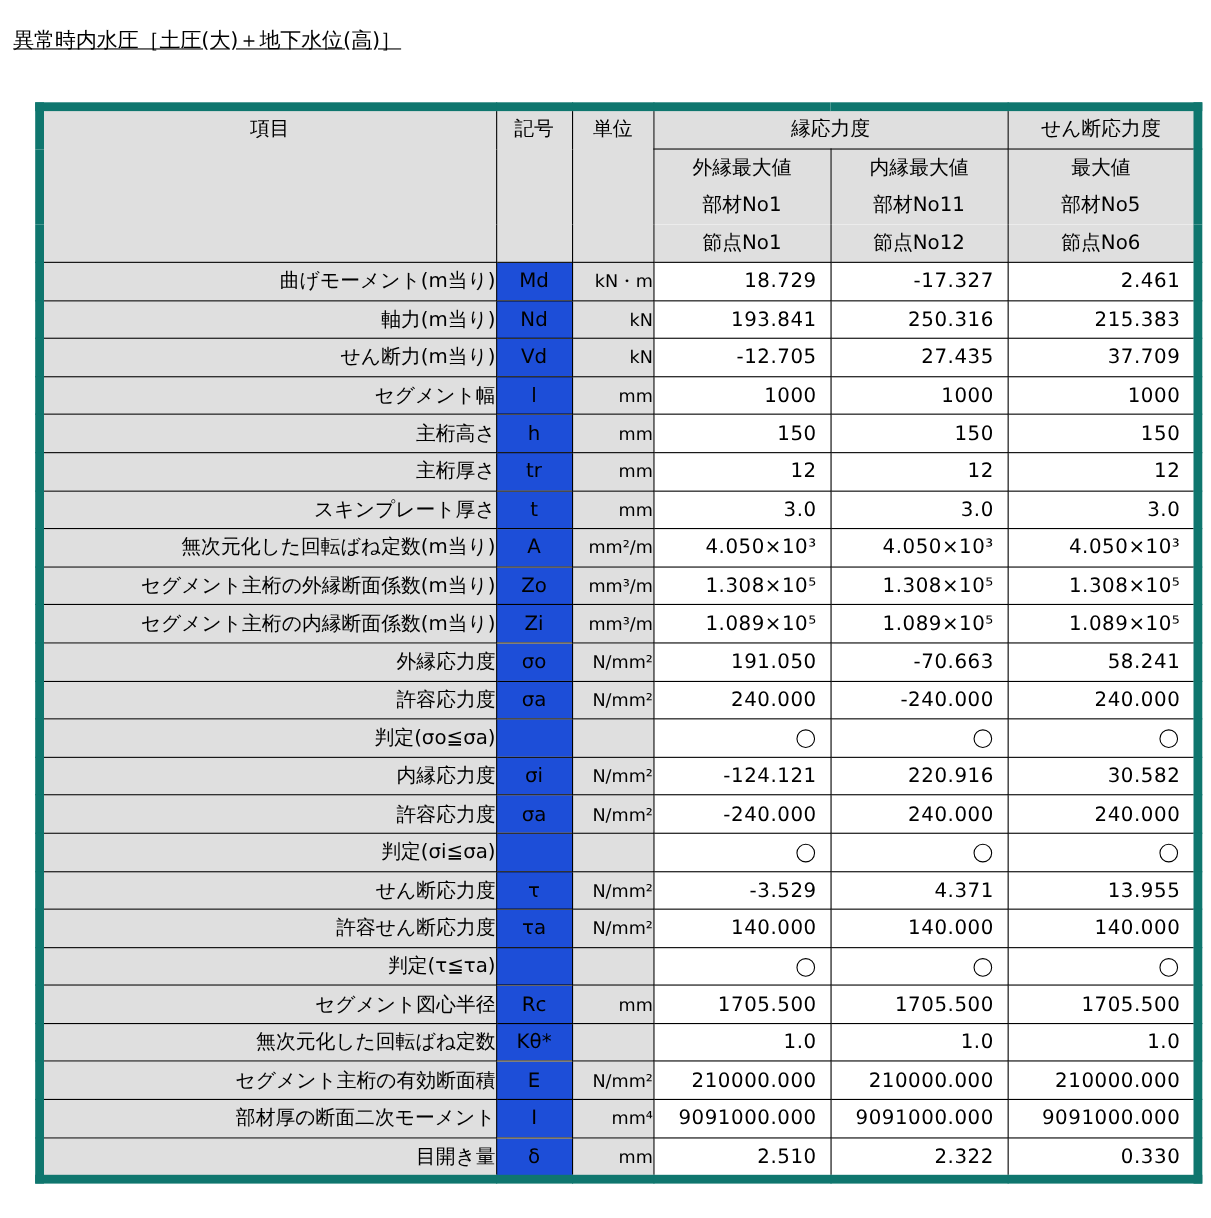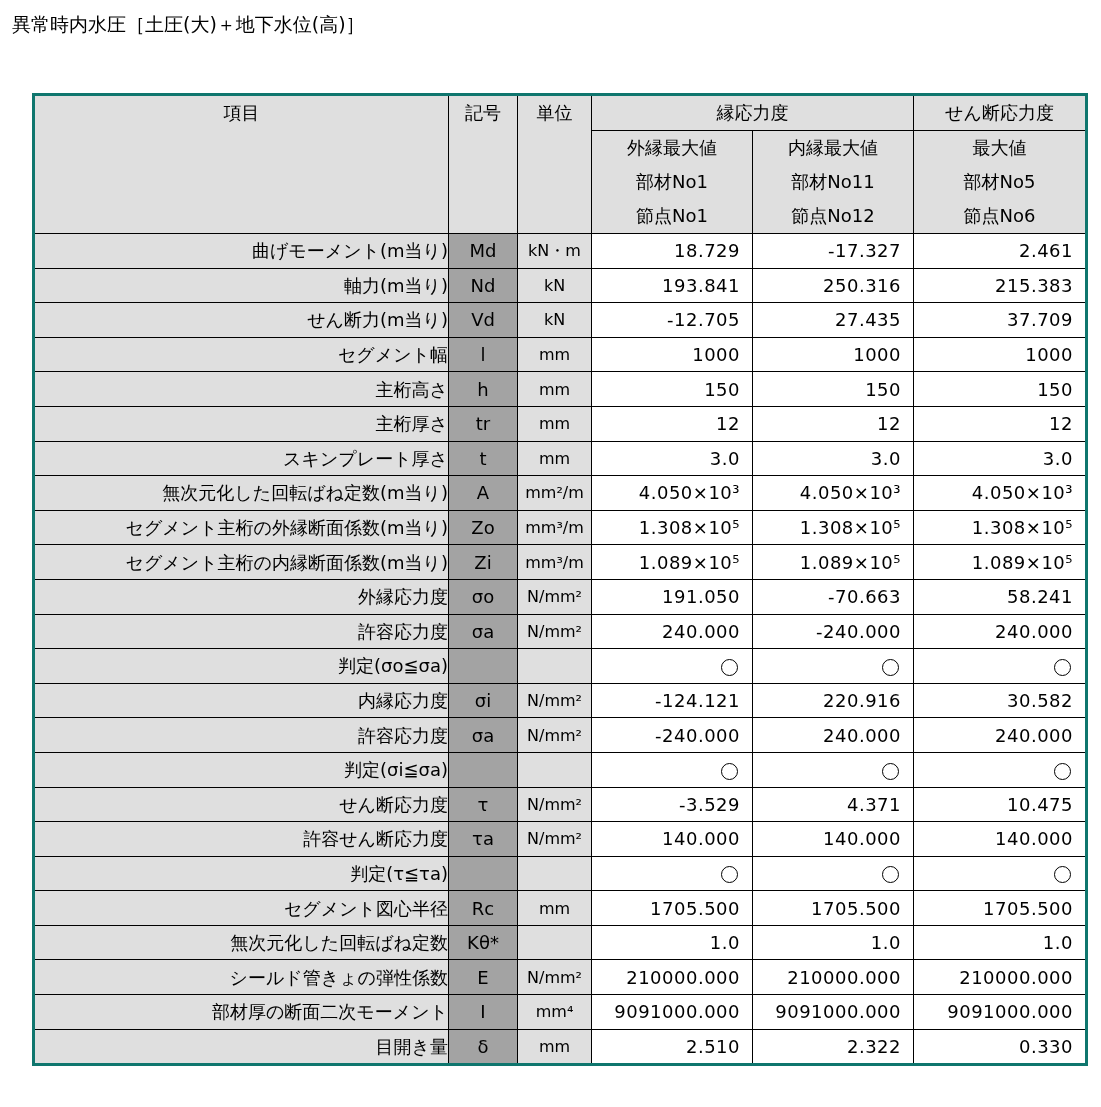--- a/index.html
+++ b/index.html
@@ -2,43 +2,43 @@
 <html><head>
 <meta charset="utf-8">
 <style>
   html, body { margin: 0; padding: 0; background: #ffffff; }
   body {
     width: 1101px; height: 1107px; position: relative; overflow: hidden;
     font-family: "DejaVu Sans", "Liberation Sans", sans-serif;
     color: #000;
   }
   .doc-title {
-    position: absolute; left: 12px; top: 12px;
-    font-size: 19px; letter-spacing: 0px; white-space: nowrap;
+    position: absolute; left: 12px; top: 24px;
+    font-size: 19px; letter-spacing: 0px; white-space: nowrap; text-decoration: underline;
   }
   table.calc {
     position: absolute; left: 32px; top: 93px;
     border-collapse: collapse;
-    border: 3px solid #0f766e;
+    border: 8px solid #0f766e;
     table-layout: fixed;
     font-size: 18px;
   }
   table.calc td, table.calc th {
     border: 1px solid #000;
     padding: 0;
     font-weight: normal;
     white-space: nowrap;
     overflow: hidden;
   }
   .hdr { background: #dfdfdf; vertical-align: top; text-align: center; height: 34px; line-height: 34px; }
   .row td { height: 33.6px; line-height: 33px; }
   .c-item { background: #dfdfdf; text-align: right; padding-left: 24px !important; }
   .c-item.indent { padding-left: 30px !important; }
-  .c-sym { background: #a3a3a3; text-align: center; }
-  .c-unit { background: #dfdfdf; text-align: center; font-size: 16px; margin-left: 12px; }
+  .c-sym { background: #1d4ed8; text-align: center; }
+  .c-unit { background: #dfdfdf; text-align: right; font-size: 16px; margin-left: 12px; }
   .c-val { background: #ffffff; text-align: right; padding-right: 12px !important; letter-spacing: 0.5px; }
   .circle {
     display: inline-block; width: 15px; height: 15px; border: 1.4px solid #000;
     border-radius: 50%; vertical-align: middle; margin-right: 2px;
   }
 </style>
 </head>
 <body>
 
 <div class="doc-title">異常時内水圧［土圧(大)＋地下水位(高)］</div>
@@ -204,21 +204,21 @@
         <td class="c-val"><span class="circle" title="○"></span></td>
         <td class="c-val"><span class="circle" title="○"></span></td>
         <td class="c-val"><span class="circle" title="○"></span></td>
       </tr>
       <tr class="row">
         <td class="c-item">せん断応力度</td>
         <td class="c-sym">τ</td>
         <td class="c-unit">N/mm²</td>
         <td class="c-val">-3.529</td>
         <td class="c-val">4.371</td>
-        <td class="c-val">10.475</td>
+        <td class="c-val">13.955</td>
       </tr>
       <tr class="row">
         <td class="c-item">許容せん断応力度</td>
         <td class="c-sym">τa</td>
         <td class="c-unit">N/mm²</td>
         <td class="c-val">140.000</td>
         <td class="c-val">140.000</td>
         <td class="c-val">140.000</td>
       </tr>
       <tr class="row">
@@ -239,21 +239,21 @@
       </tr>
       <tr class="row">
         <td class="c-item indent">無次元化した回転ばね定数</td>
         <td class="c-sym">Kθ*</td>
         <td class="c-unit"></td>
         <td class="c-val">1.0</td>
         <td class="c-val">1.0</td>
         <td class="c-val">1.0</td>
       </tr>
       <tr class="row">
-        <td class="c-item indent">シールド管きょの弾性係数</td>
+        <td class="c-item indent">セグメント主桁の有効断面積</td>
         <td class="c-sym">E</td>
         <td class="c-unit">N/mm²</td>
         <td class="c-val">210000.000</td>
         <td class="c-val">210000.000</td>
         <td class="c-val">210000.000</td>
       </tr>
       <tr class="row">
         <td class="c-item indent">部材厚の断面二次モーメント</td>
         <td class="c-sym">I</td>
         <td class="c-unit">mm⁴</td>

